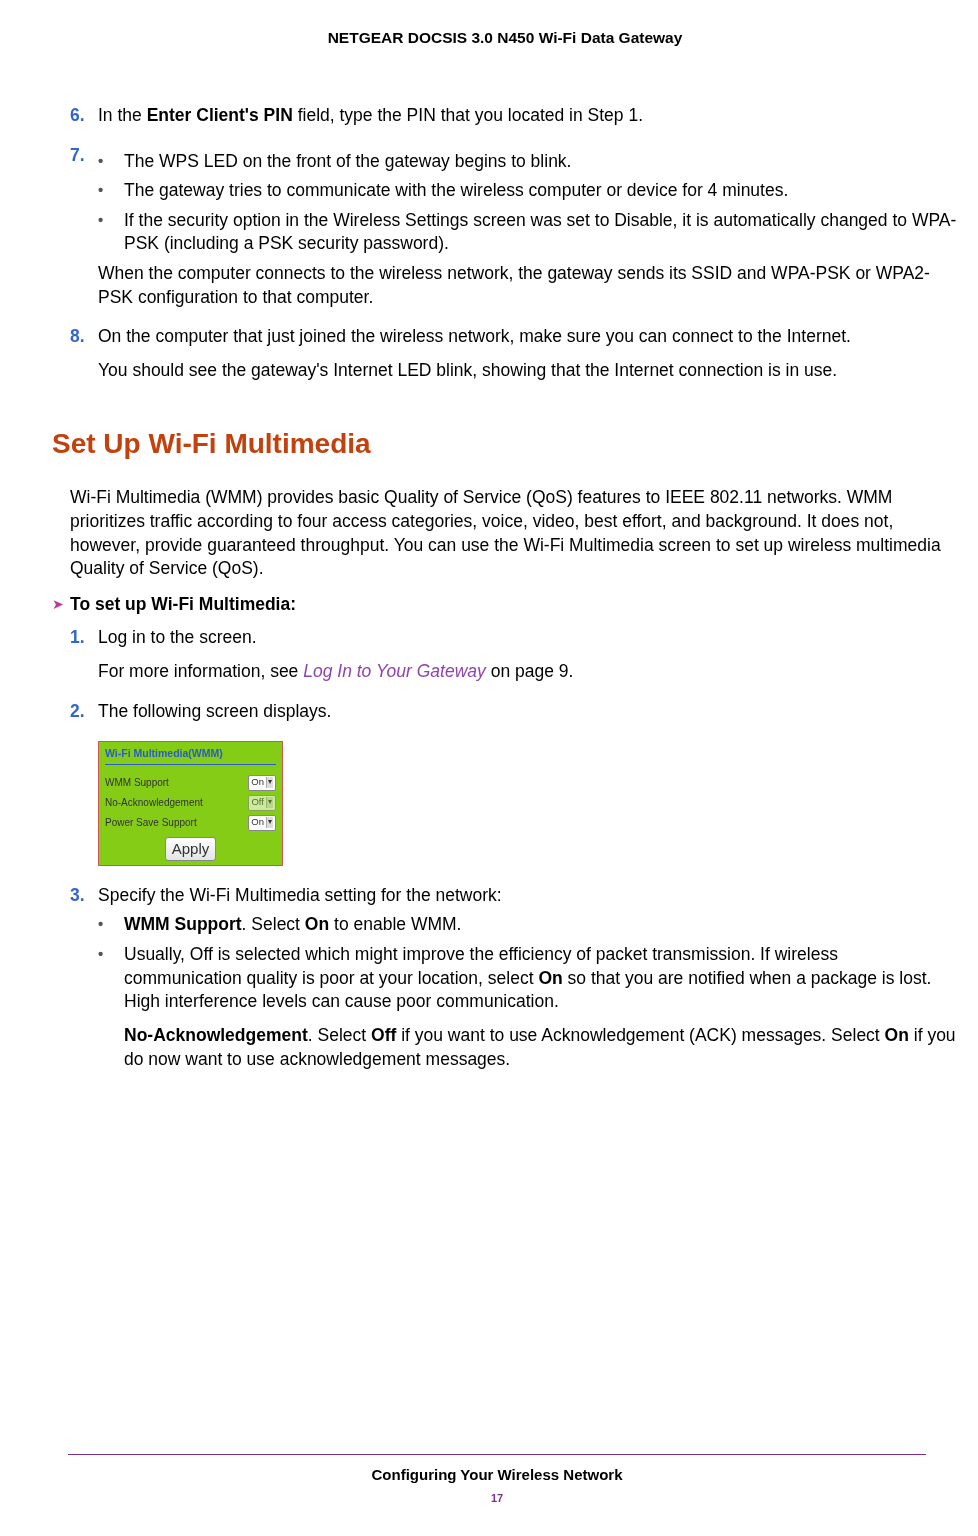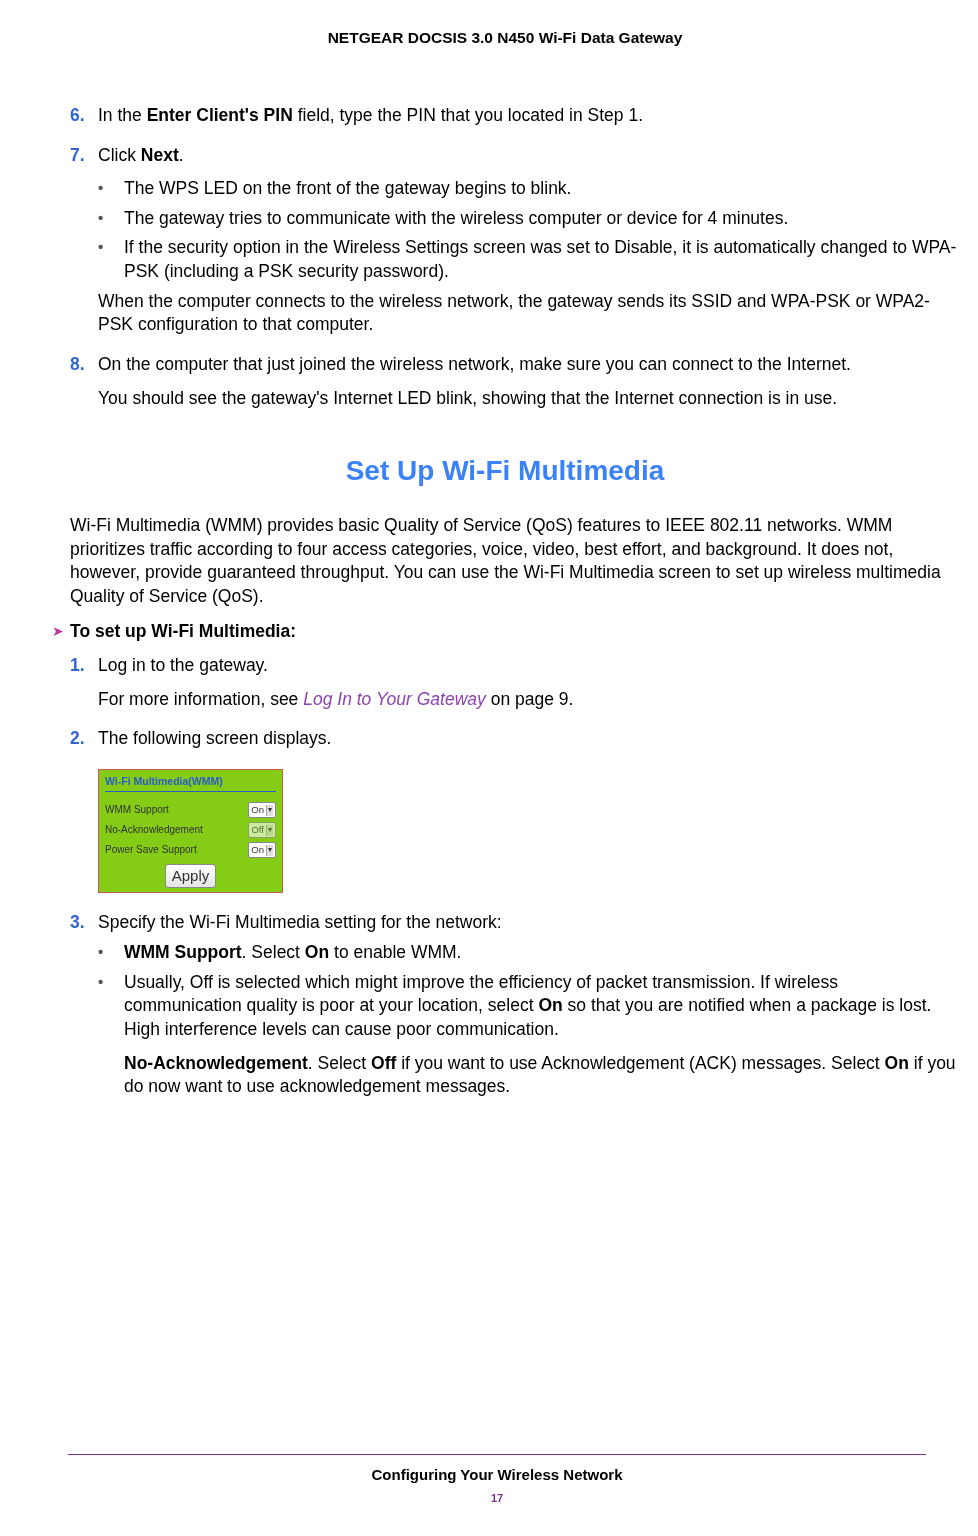--- a/index.html
+++ b/index.html
@@ -58,25 +58,24 @@
     flex-shrink: 0;
     font-size: 15px;
     line-height: 1.5;
   }
   .bullet-body {
     flex: 1;
   }
   .bullet-body p { margin: 0 0 10px 0; }
   .bold { font-weight: bold; }
   .section-heading {
-    color: #3b82f6;
+    color: #c2410c;
     font-size: 28px;
     font-weight: bold;
     margin: 32px 0 24px -18px;
-    text-align: center;
   }
   .proc-row {
     display: flex;
     align-items: flex-start;
     margin: 12px 0 10px -18px;
   }
   .proc-arrow {
     color: #b93a9b;
     font-size: 14px;
     min-width: 18px;
@@ -180,23 +179,20 @@
       <div class="ol-body">
         <p>
           <span>In the </span><span class="bold">Enter Client's PIN</span><span> field, type the PIN that you located in Step 1.</span>
         </p>
       </div>
     </div>
 
     <div class="ol-item">
       <div class="ol-num">7.</div>
       <div class="ol-body">
-        <p>
-          <span>Click </span><span class="bold">Next</span><span>.</span>
-        </p>
         <div class="sub-bullets">
           <div class="bullet-row">
             <div class="bullet-dot">•</div>
             <div class="bullet-body">The WPS LED on the front of the gateway begins to blink.</div>
           </div>
           <div class="bullet-row">
             <div class="bullet-dot">•</div>
             <div class="bullet-body">The gateway tries to communicate with the wireless computer or device for 4 minutes.</div>
           </div>
           <div class="bullet-row">
@@ -221,21 +217,21 @@
     <p style="margin:0 0 12px 0;">Wi-Fi Multimedia (WMM) provides basic Quality of Service (QoS) features to IEEE 802.11 networks. WMM prioritizes traffic according to four access categories, voice, video, best effort, and background. It does not, however, provide guaranteed throughput. You can use the Wi-Fi Multimedia screen to set up wireless multimedia Quality of Service (QoS).</p>
 
     <div class="proc-row">
       <span class="proc-arrow">➤</span>
       <span class="proc-text">To set up Wi-Fi Multimedia:</span>
     </div>
 
     <div class="ol-item">
       <div class="ol-num">1.</div>
       <div class="ol-body">
-        <p>Log in to the gateway.</p>
+        <p>Log in to the screen.</p>
         <p>
           <span>For more information, see </span><span class="link">Log In to Your Gateway</span><span> on page 9.</span>
         </p>
       </div>
     </div>
 
     <div class="ol-item">
       <div class="ol-num">2.</div>
       <div class="ol-body">
         <p>The following screen displays.</p>

